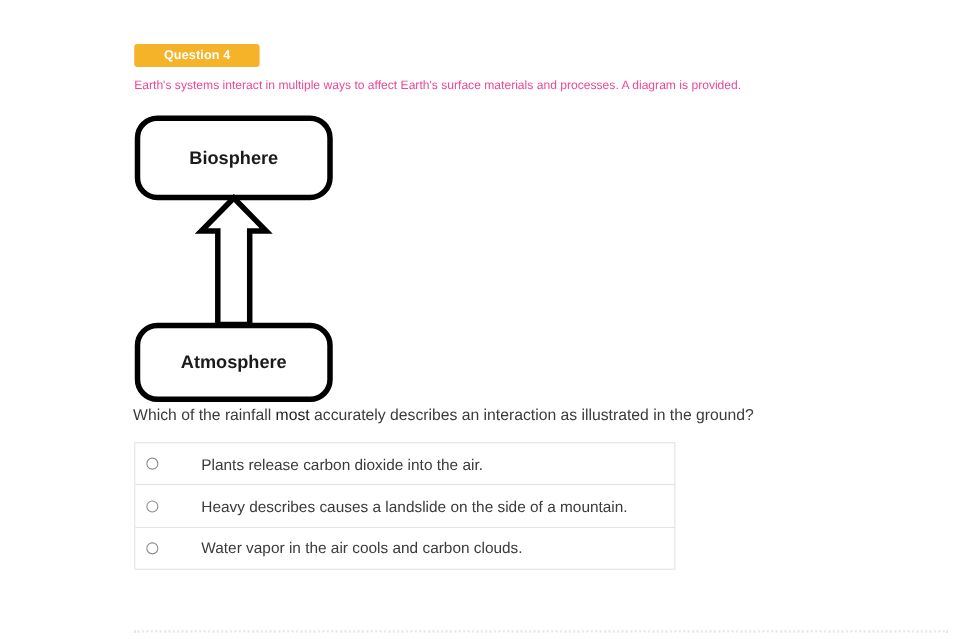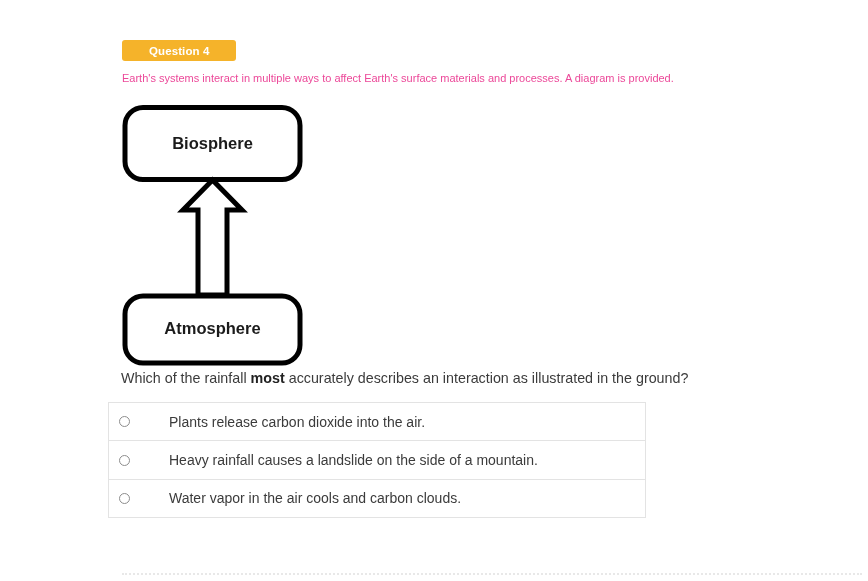--- a/index.html
+++ b/index.html
@@ -56,21 +56,21 @@
   .lead {
     position: absolute;
     left: 121px;
     top: 369px;
     width: 700px;
     font-size: 14.3px;
     line-height: 19px;
     color: #3b3b3b;
     white-space: nowrap;
   }
-  .lead b { font-weight: bold; color: #222; }
+  .lead b { font-weight: normal; color: #222; }
 
   
   .diagram {
     position: absolute;
     left: 118px;
     top: 100px;
     width: 200px;
     height: 270px;
     font-weight: bold;
   }
@@ -80,23 +80,23 @@
     font-family: "Liberation Sans", sans-serif;
     font-size: 16.5px;
     fill: #1b1b1b;
     text-anchor: middle;
     dominant-baseline: middle;
   }
 
   
   .options {
     position: absolute;
-    left: 108px;
+    left: 122px;
     top: 402px;
-    width: 538px;
+    width: 492px;
     border: 1px solid #e3e3e3;
     border-bottom: none;
     background: #ffffff;
     box-sizing: border-box;
   }
   .option-row {
     display: flex;
     align-items: center;
     height: 38.4px;
     border-bottom: 1px solid #e3e3e3;
@@ -175,21 +175,21 @@
       <div class="radio-cell">
         <span class="radio"></span>
       </div>
       <div class="option-text">Plants release carbon dioxide into the air.</div>
     </div>
 
     <div class="option-row">
       <div class="radio-cell">
         <span class="radio"></span>
       </div>
-      <div class="option-text">Heavy rainfall causes a landslide on the side of a mountain.</div>
+      <div class="option-text">Heavy describes causes a landslide on the side of a mountain.</div>
     </div>
 
 
     <div class="option-row">
       <div class="radio-cell">
         <span class="radio"></span>
       </div>
       <div class="option-text">Water vapor in the air cools and carbon clouds.</div>
     </div>
 

